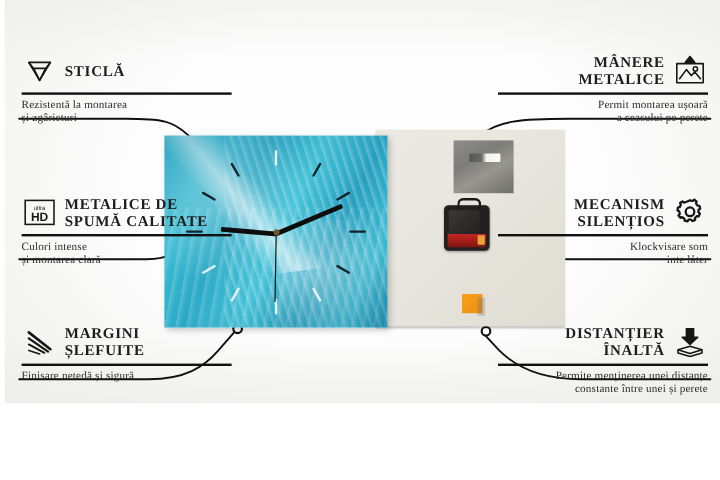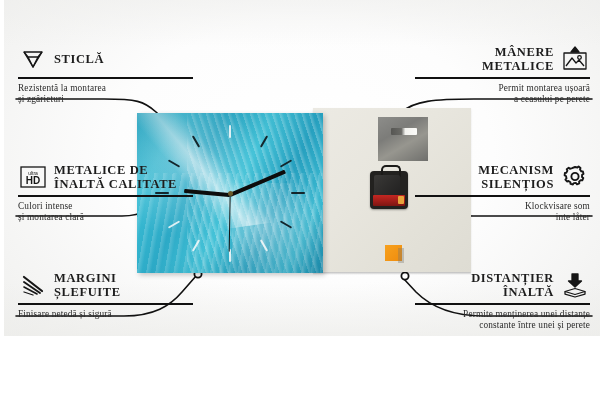--- a/index.html
+++ b/index.html
@@ -226,21 +226,21 @@
     <div class="c-head">
       <span class="icon">
         <svg width="28" height="24" viewBox="0 0 28 24">
           <rect x="2" y="2" width="24" height="20" fill="none" stroke="#161616" stroke-width="1.3"></rect>
           <text x="14" y="10" font-family="Liberation Sans, sans-serif" font-size="5" text-anchor="middle" fill="#161616">ultra</text>
           <text x="14" y="19" font-family="Liberation Sans, sans-serif" font-size="10" font-weight="bold" text-anchor="middle" fill="#161616">HD</text>
         </svg>
       </span>
       <span class="c-title">
         <span>METALICE DE</span><br>
-        <span>ÎNALTĂ CALITATE</span>
+        <span>SPUMĂ CALITATE</span>
       </span>
     </div>
     <div class="c-rule"></div>
     <div class="c-sub">
       <span>Culori intense</span><br>
       <span>și montarea clară</span>
     </div>
   </div>
 
   <div class="callout right" style="left:411px;top:42px;">

